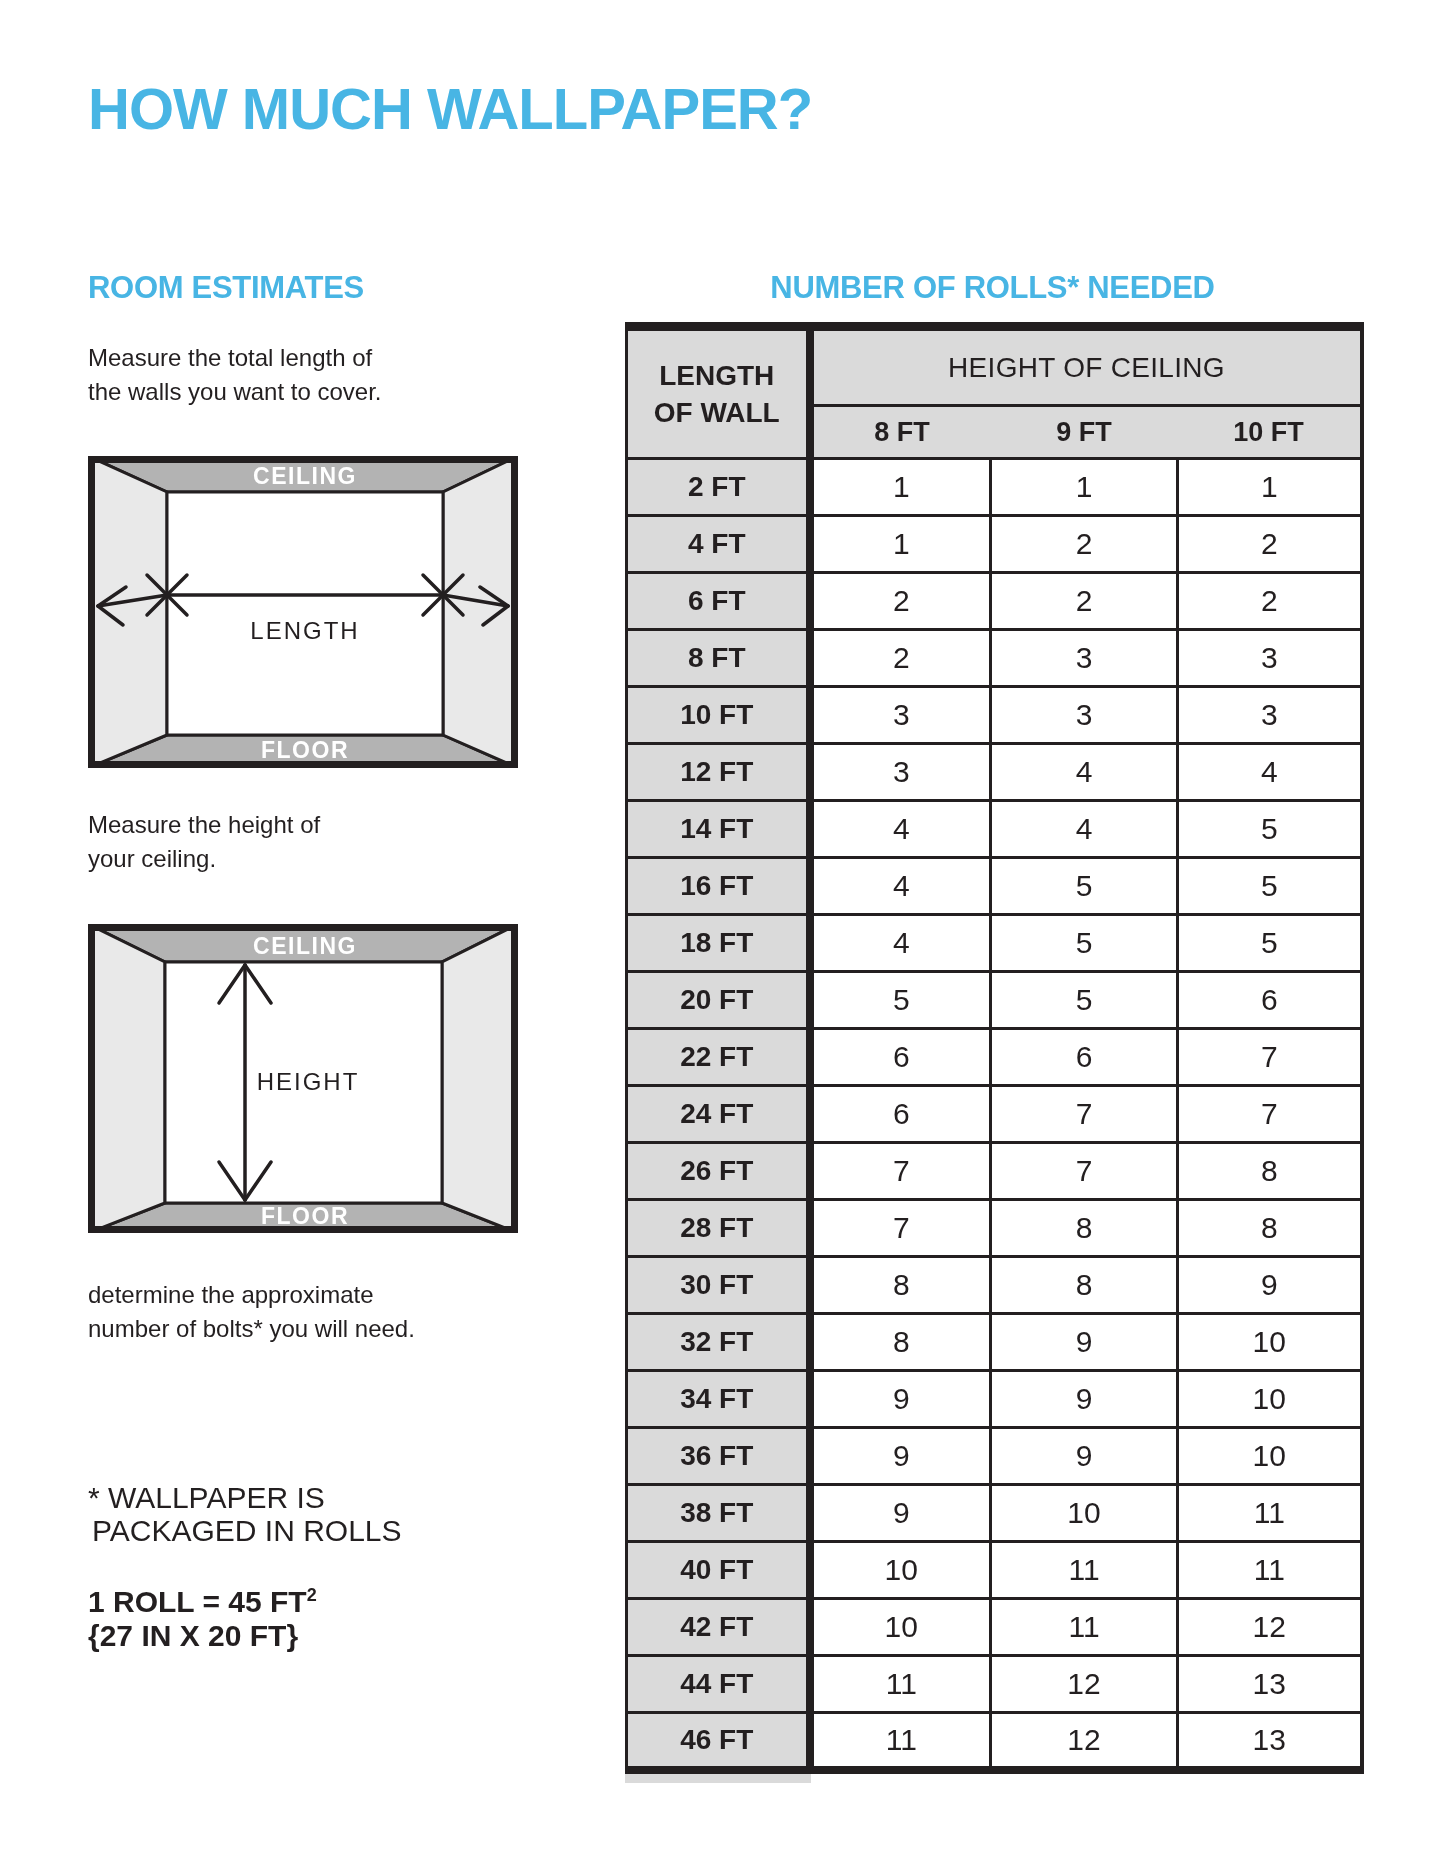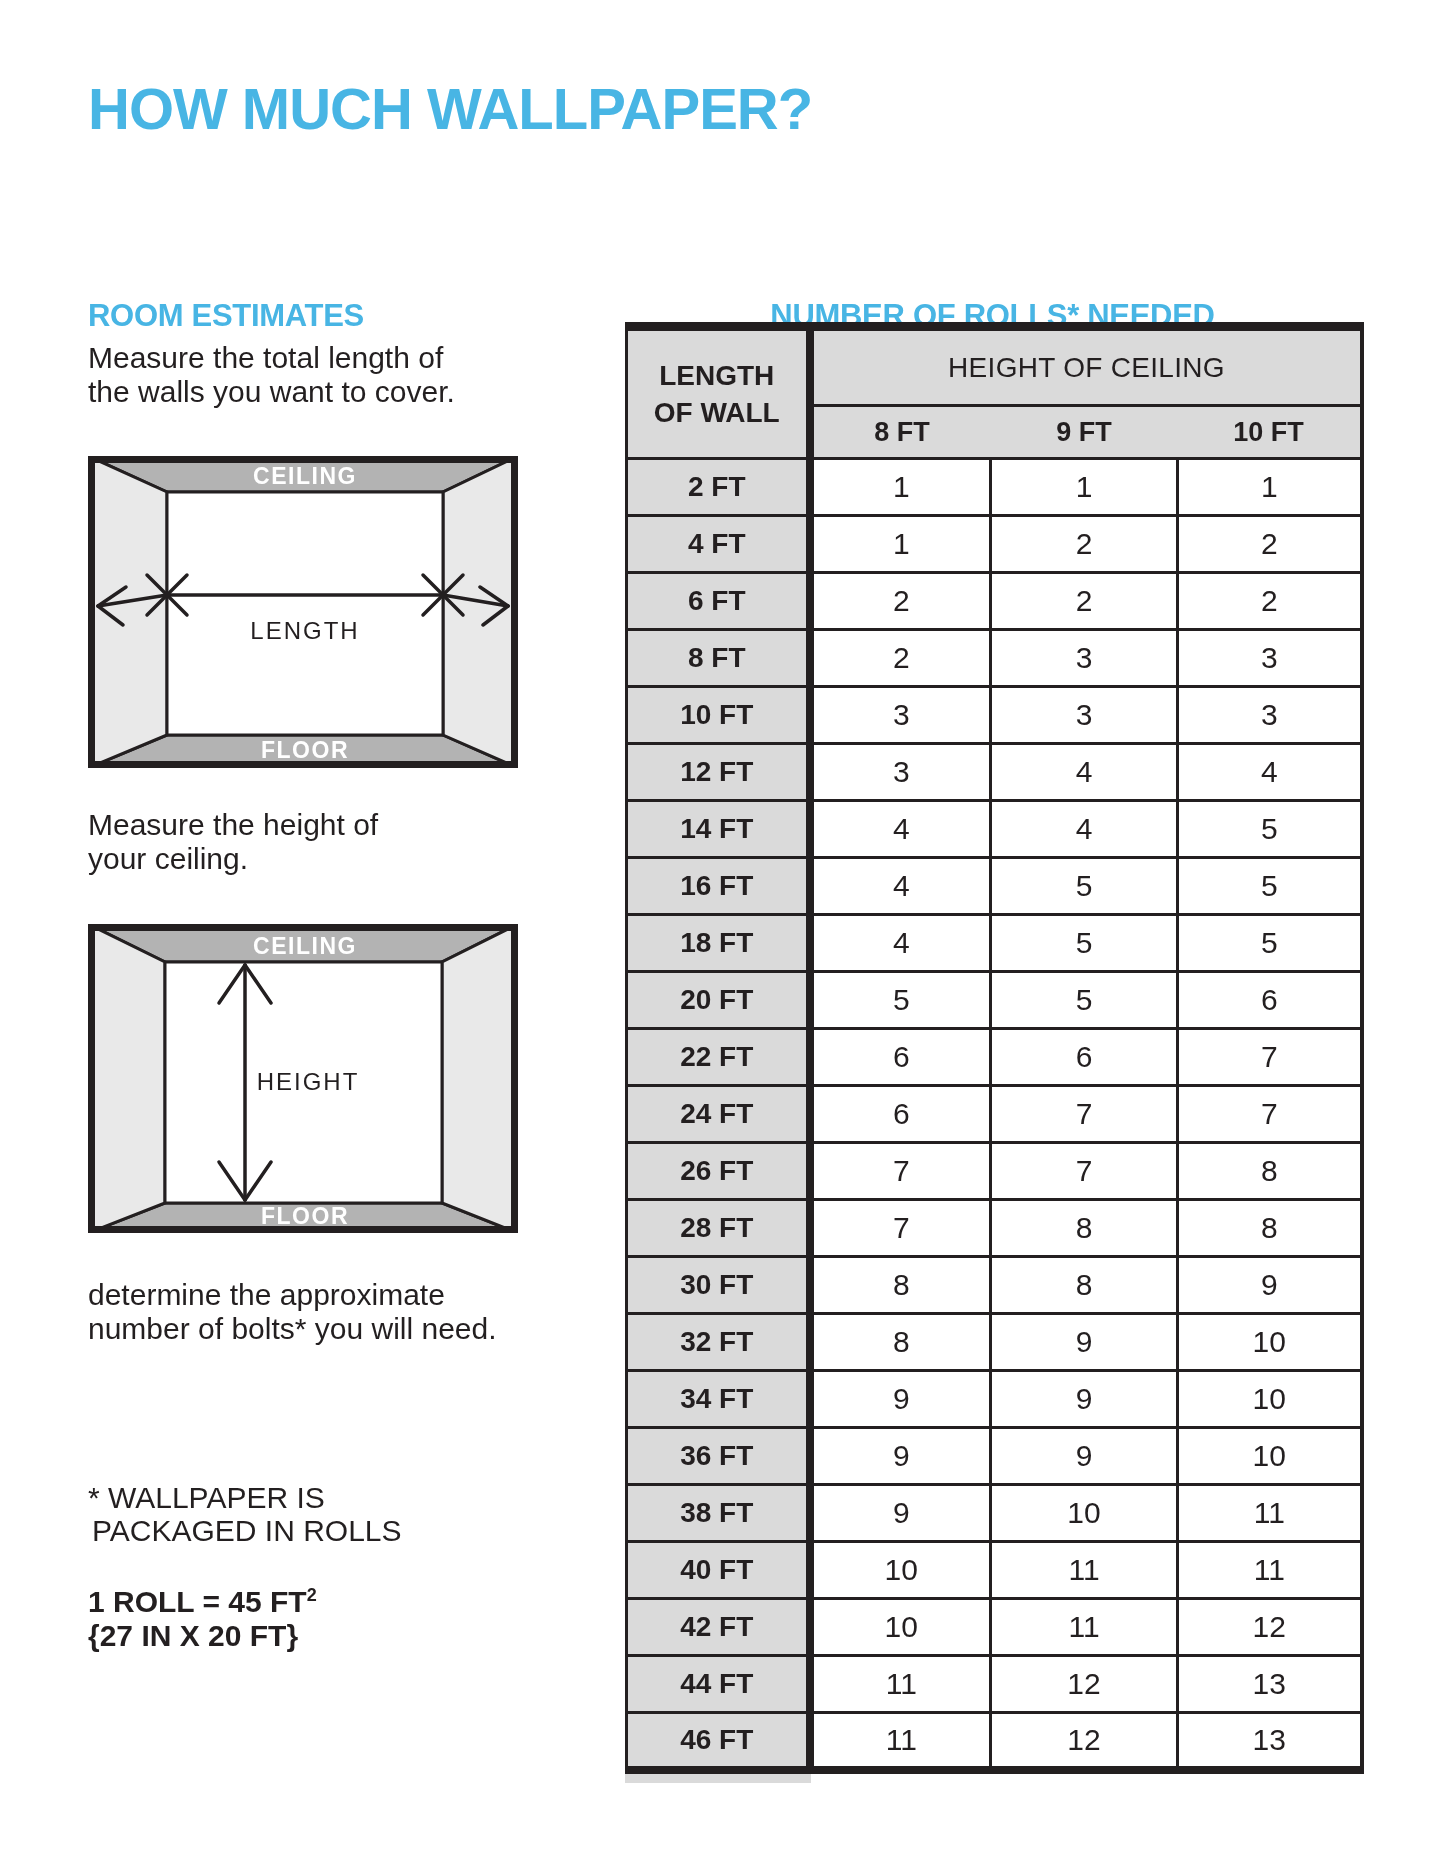--- a/index.html
+++ b/index.html
@@ -15,29 +15,29 @@
   .abs { position: absolute; }
 
   
   #main-title {
     left: 88px; top: 80px;
     font-size: 58px; font-weight: bold; letter-spacing: -1px;
     color: #48b5e4; line-height: 1; white-space: nowrap;
   }
   .section-heading {
     font-size: 31px; font-weight: bold; line-height: 1;
-    color: #48b5e4; letter-spacing: -0.3px; white-space: nowrap; margin-top: 28px;
+    color: #48b5e4; letter-spacing: -0.3px; white-space: nowrap;
   }
   #room-estimates-heading { left: 88px; top: 272px; }
   #rolls-heading { left: 625px; top: 272px; width: 735px; text-align: center; }
 
   
   .copy {
     left: 88px;
-    font-size: 30px; line-height: 34px; font-weight: 400;
+    font-size: 24px; line-height: 34px; font-weight: 400;
     color: #231f20; white-space: nowrap;
   }
   #step1 { top: 341px; }
   #step2 { top: 808px; }
   #step3 { top: 1278px; }
 
   #footnote { left: 88px; top: 1481px; font-size: 30px; line-height: 33px; font-weight: normal; white-space: nowrap; }
   #footnote .fn-line2 { margin-left: 4px; }
 
   #roll-info { left: 88px; top: 1585px; font-size: 30px; line-height: 34px; font-weight: bold; white-space: nowrap; }

